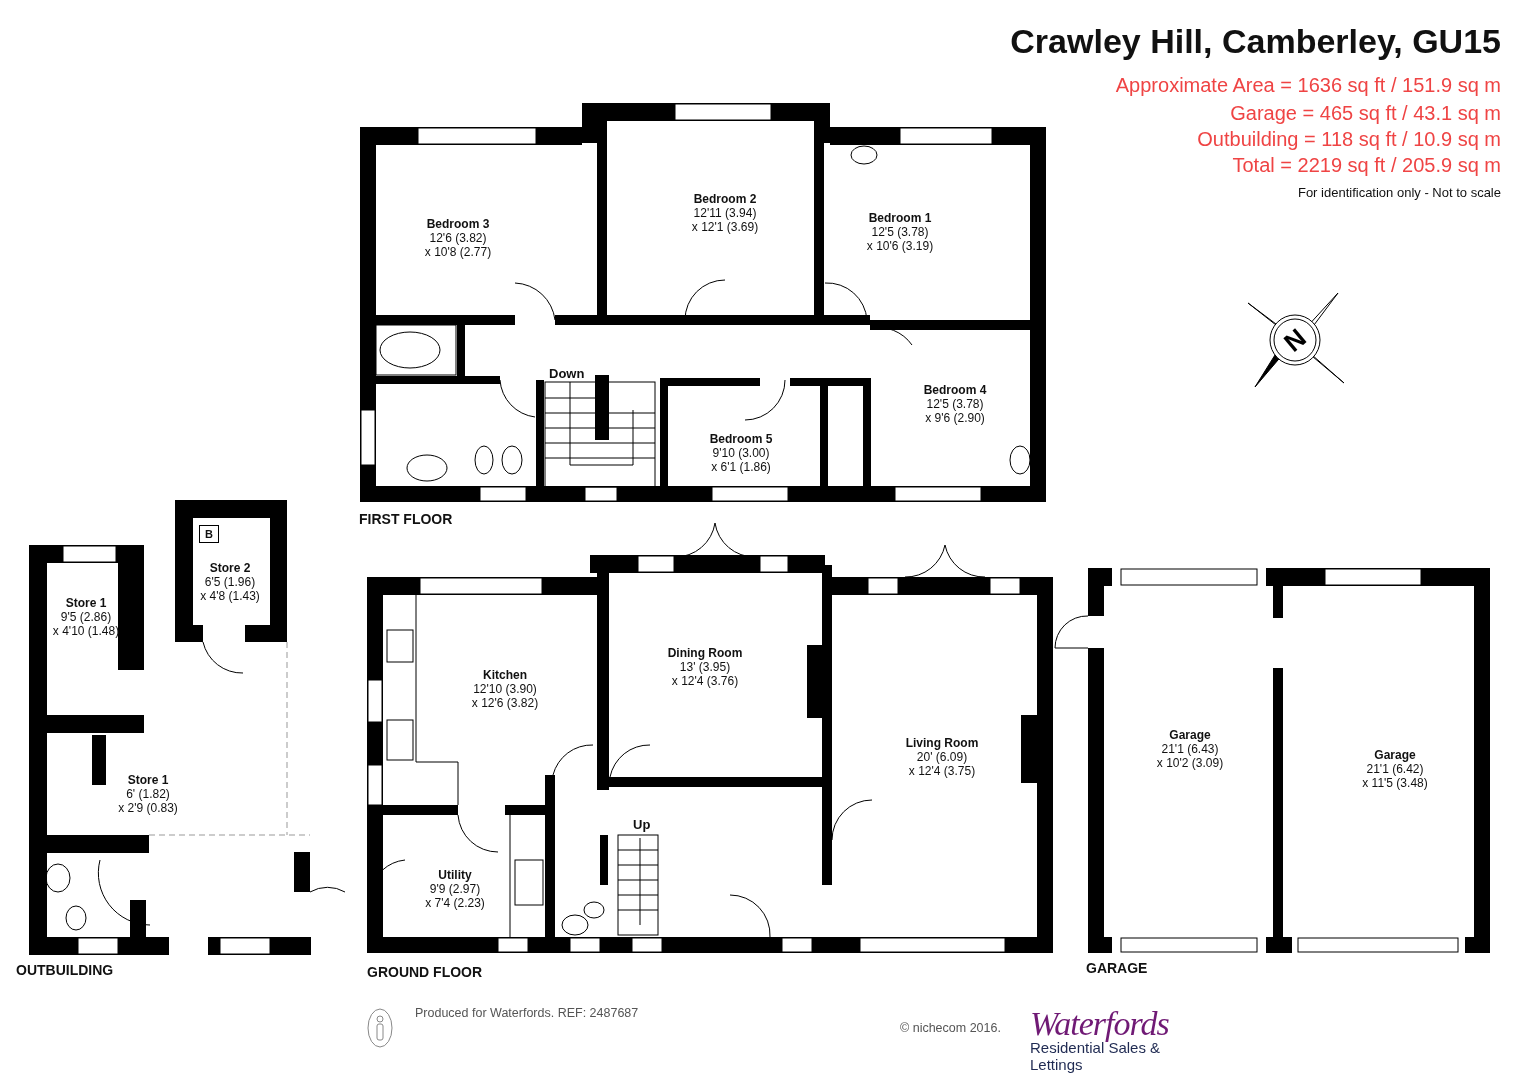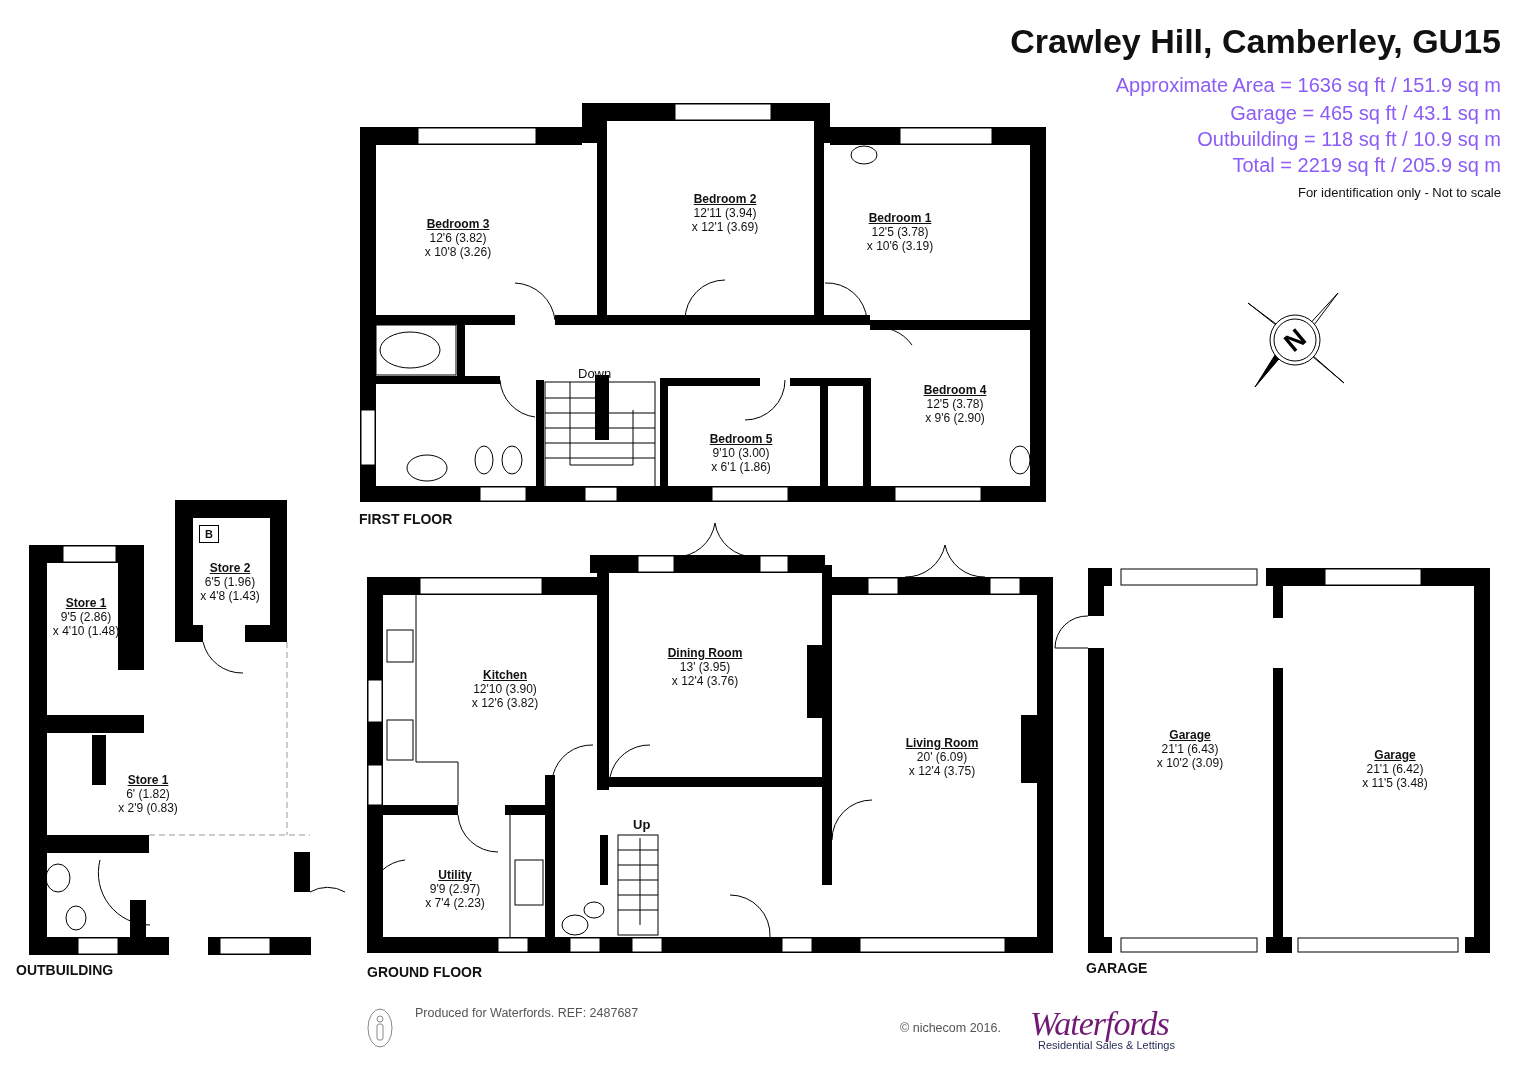--- a/index.html
+++ b/index.html
@@ -1,29 +1,29 @@
 <!DOCTYPE html>
 <html><head>
 <meta charset="utf-8">
 <style>
   html, body { margin:0; padding:0; background:#ffffff; }
   body { width:1527px; height:1080px; position:relative; overflow:hidden; font-family:"Liberation Sans", sans-serif; color:#111; }
   .abs { position:absolute; }
   .title { right:26px; top:22px; font-size:34px; font-weight:bold; text-align:right; color:#111; }
-  .area-line { right:26px; font-size:20px; text-align:left; color:#8b5cf6; }
+  .area-line { right:26px; font-size:20px; text-align:left; color:#ef4444; }
   .note { right:26px; top:185px; font-size:13px; text-align:left; color:#111; }
   .plan-label { font-size:14px; font-weight:bold; color:#111; }
   .room { text-align:center; font-size:12px; line-height:14px; color:#111; }
-  .room .name { font-weight:bold;text-decoration:underline; }
+  .room .name { font-weight:bold; }
   svg.plan { position:absolute; left:0; top:0; }
   .footer-text { left:415px; top:1006px; font-size:12.5px; line-height:15px; color:#555; }
   .copyright { left:900px; top:1021px; font-size:12.5px; color:#555; }
   .logo { left:1030px; top:1005px; width:170px; height:55px; }
   .logo-main { font-family:"Liberation Serif", serif; font-style:italic; font-size:34px; color:#701a75; letter-spacing:-1px; }
-  .logo-sub { font-size:11px; color:#1f2a52; margin-left:8px; margin-top:-4px; }
+  .logo-sub { font-size:15px; color:#1f2a52; margin-top:-4px; }
 </style>
 </head>
 <body>
 
 <div class="abs title">Crawley Hill, Camberley, GU15</div>
 <div class="abs area-line" style="top:74px">Approximate Area = 1636 sq ft / 151.9 sq m</div>
 <div class="abs area-line" style="top:102px">Garage = 465 sq ft / 43.1 sq m</div>
 <div class="abs area-line" style="top:128px">Outbuilding = 118 sq ft / 10.9 sq m</div>
 <div class="abs area-line" style="top:154px">Total = 2219 sq ft / 205.9 sq m</div>
 <div class="abs note">For identification only - Not to scale</div>
@@ -214,21 +214,21 @@
     <polygon points="55,55 15,102 40,62" fill="#000" stroke="#000" stroke-width="1"></polygon>
     <circle cx="55" cy="55" r="25" fill="#fff" stroke="#000" stroke-width="1"></circle>
     <circle cx="55" cy="55" r="21" fill="none" stroke="#000" stroke-width="1"></circle>
     <text x="55" y="64" text-anchor="middle" font-size="26" font-weight="bold" font-family="Liberation Sans, sans-serif" transform="rotate(-40 55 55)">N</text>
   </svg>
 </div>
 
 <div class="abs room" style="left:398px;top:217px;width:120px;">
   <div class="name">Bedroom 3</div>
   <div>12'6 (3.82)</div>
-  <div>x 10'8 (3.26)</div>
+  <div>x 10'8 (2.77)</div>
 </div>
 <div class="abs room" style="left:665px;top:192px;width:120px;">
   <div class="name">Bedroom 2</div>
   <div>12'11 (3.94)</div>
   <div>x 12'1 (3.69)</div>
 </div>
 <div class="abs room" style="left:840px;top:211px;width:120px;">
   <div class="name">Bedroom 1</div>
   <div>12'5 (3.78)</div>
   <div>x 10'6 (3.19)</div>
@@ -236,21 +236,21 @@
 <div class="abs room" style="left:895px;top:383px;width:120px;">
   <div class="name">Bedroom 4</div>
   <div>12'5 (3.78)</div>
   <div>x 9'6 (2.90)</div>
 </div>
 <div class="abs room" style="left:681px;top:432px;width:120px;">
   <div class="name">Bedroom 5</div>
   <div>9'10 (3.00)</div>
   <div>x 6'1 (1.86)</div>
 </div>
-<div class="abs" style="left:549px;top:366px;font-size:13px;font-weight:normal;margin-left:29px;">Down</div>
+<div class="abs" style="left:549px;top:366px;font-size:13px;font-weight:bold;">Down</div>
 <div class="abs plan-label" style="left:359px;top:511px;">FIRST FLOOR</div>
 
 <div class="abs room" style="left:445px;top:668px;width:120px;">
   <div class="name">Kitchen</div>
   <div>12'10 (3.90)</div>
   <div>x 12'6 (3.82)</div>
 </div>
 <div class="abs room" style="left:645px;top:646px;width:120px;">
   <div class="name">Dining Room</div>
   <div>13' (3.95)</div>

